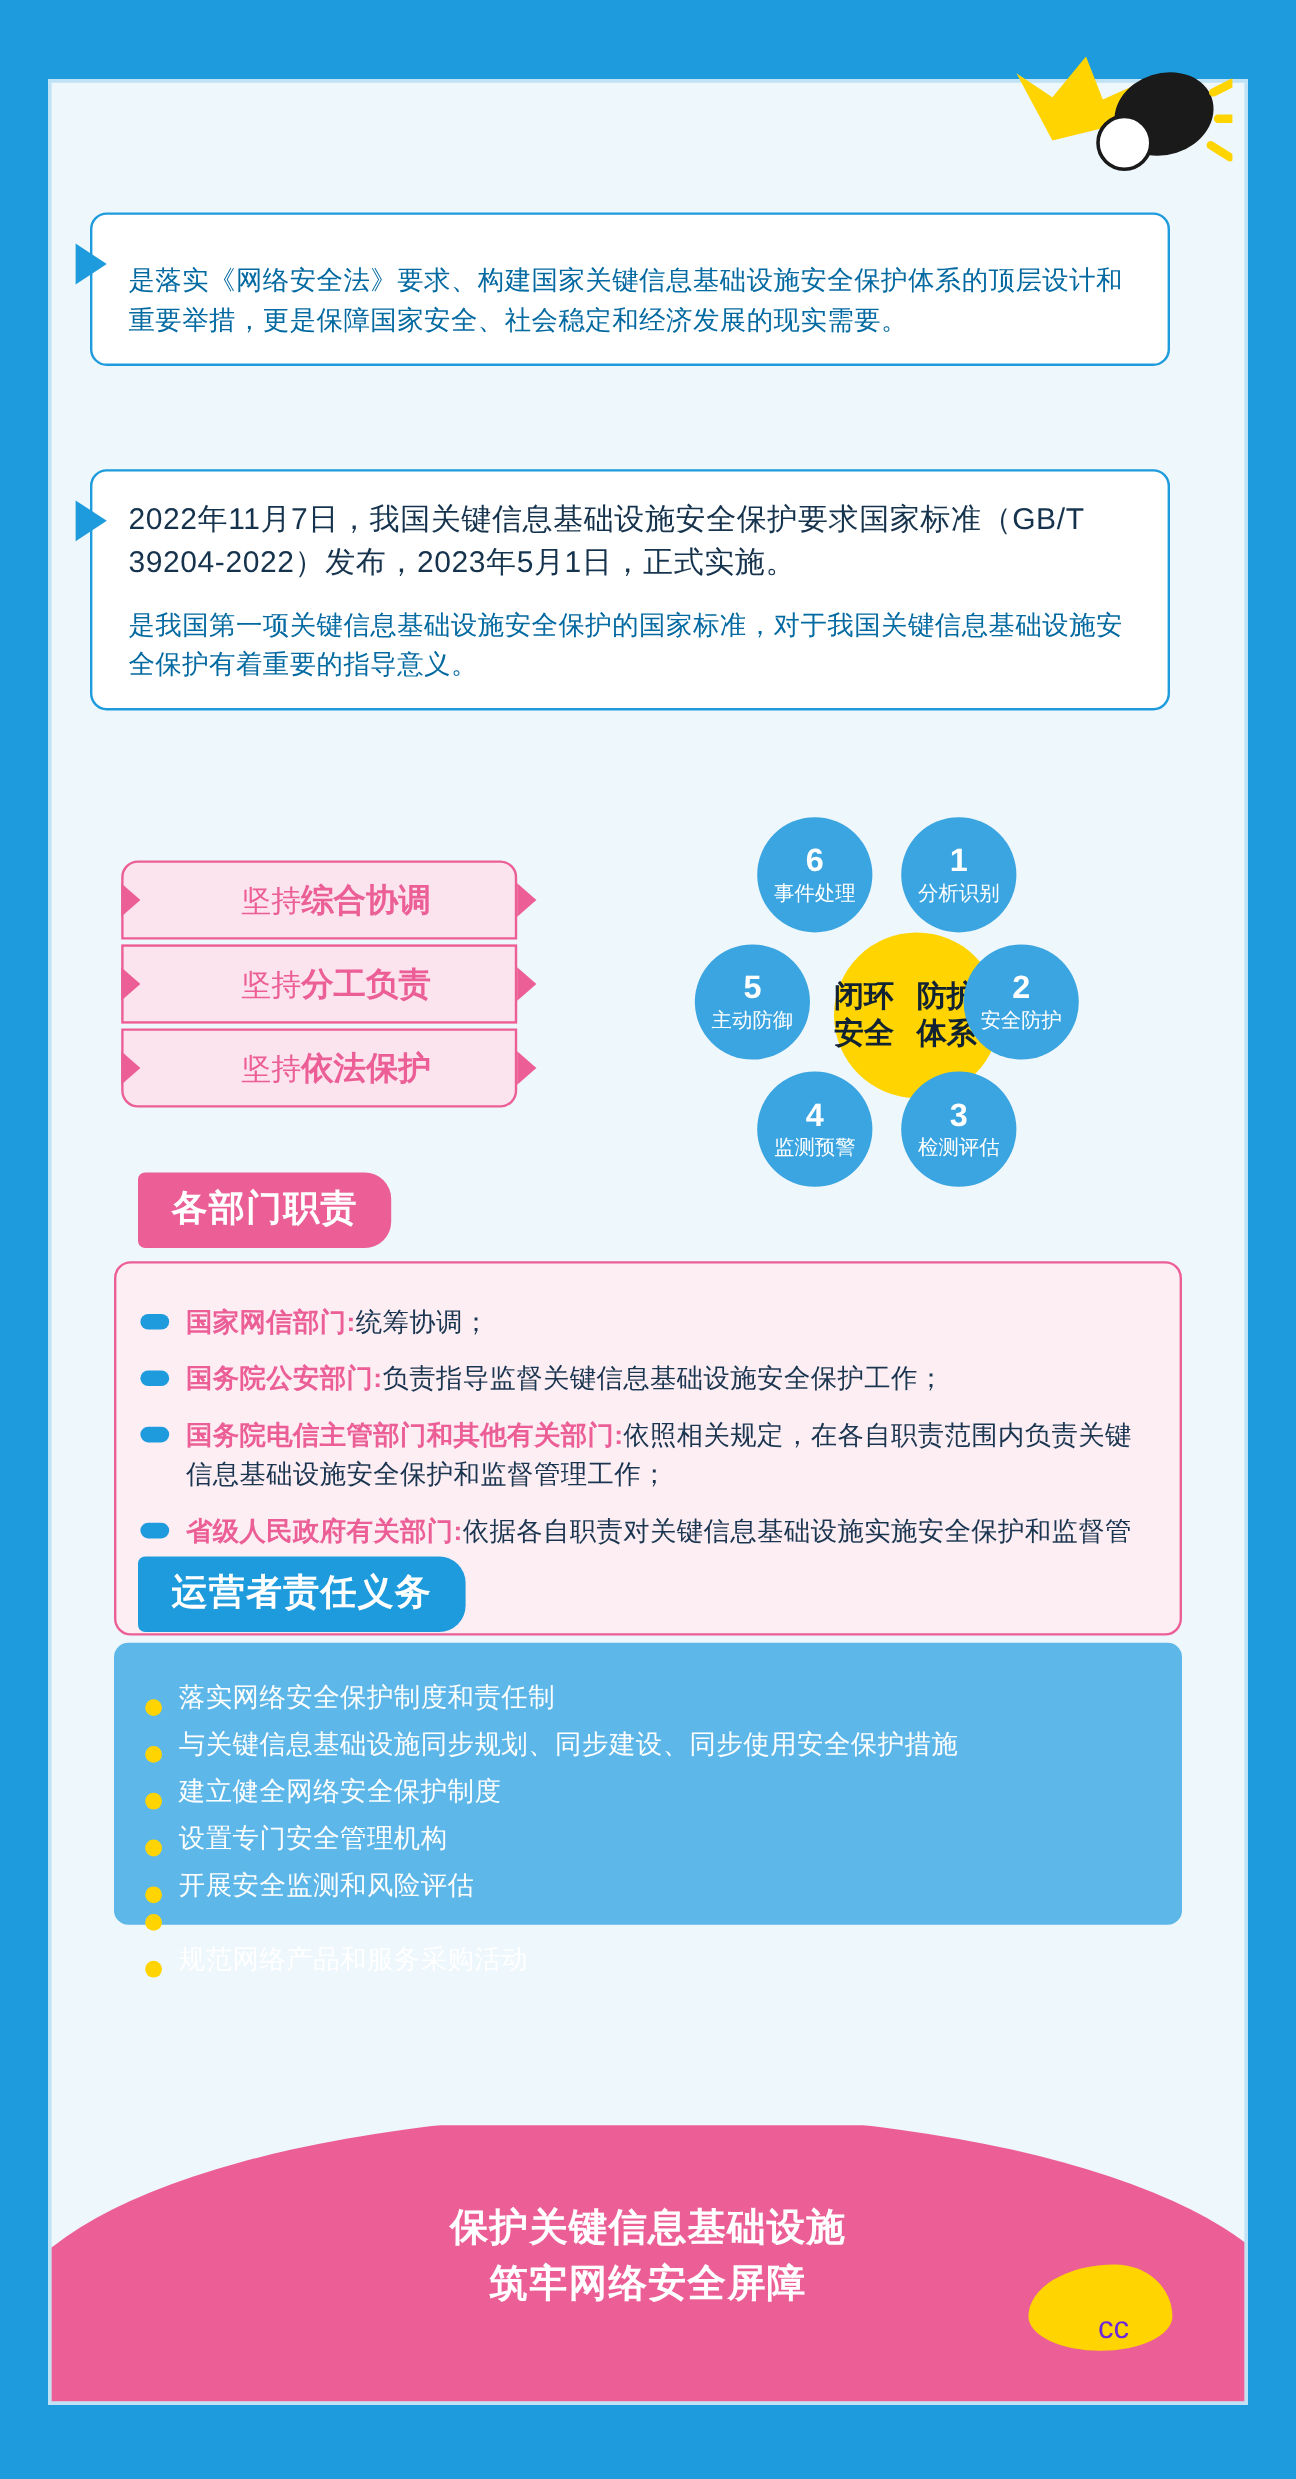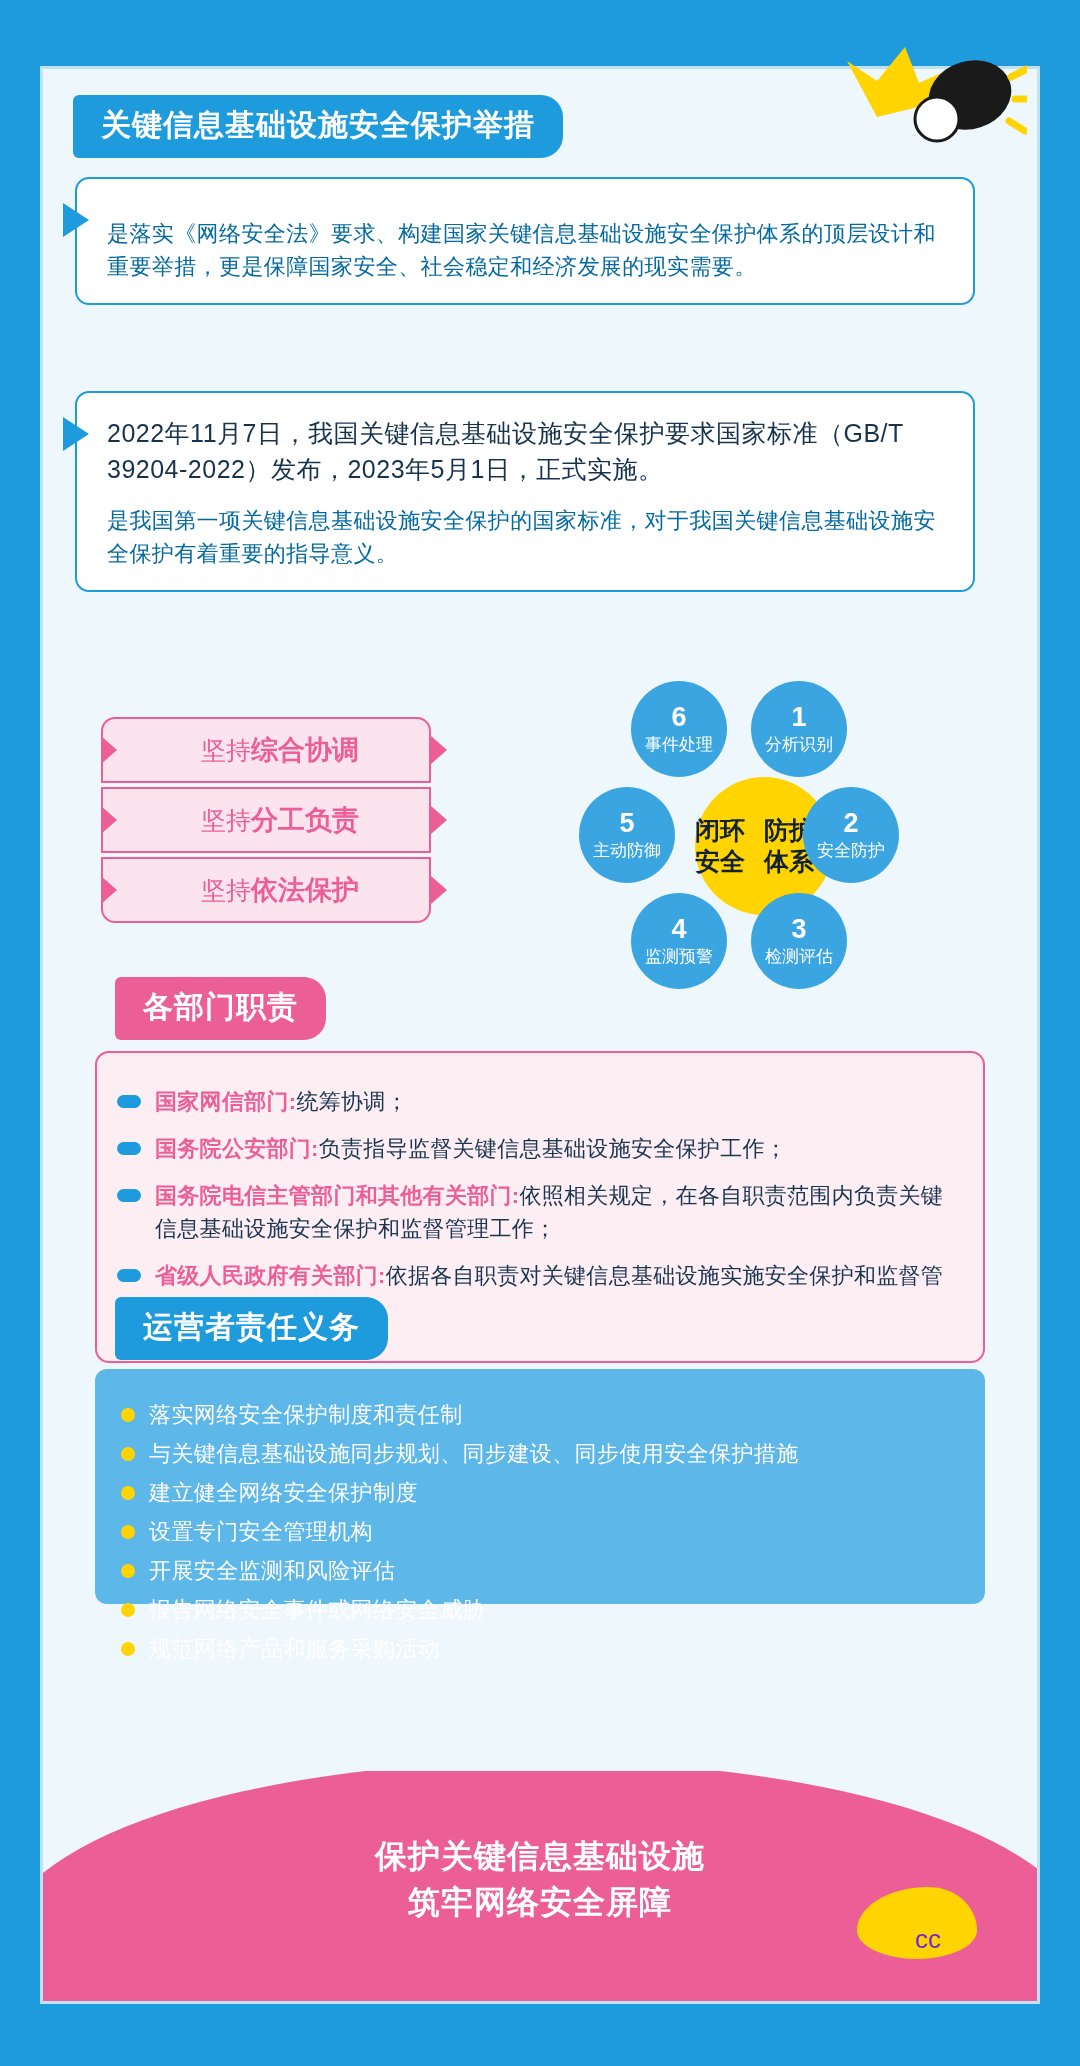--- a/index.html
+++ b/index.html
@@ -97,21 +97,21 @@
   }
   .duty-txt{font-size:22px;line-height:1.5;color:#1a3550;letter-spacing:.3px;}
   .duty-txt b{color:#ec5f96;}
 
   
   .op-card{
     position:absolute;left:52px;top:1300px;width:890px;height:235px;
     background:#5db7e8;border-radius:12px;box-sizing:border-box;
     padding:22px 26px;
   }
-  .op-row{display:flex;align-items:center;margin:9px 0;}
+  .op-row{display:flex;align-items:flex-end;margin:9px 0;}
   .dot{
     flex:0 0 auto;width:14px;height:14px;border-radius:50%;
     background:#ffd400;margin-right:14px;
   }
   .op-txt{color:#ffffff;font-size:22px;letter-spacing:.4px;}
 
   
   .footer{
     position:absolute;left:0;bottom:0;width:100%;height:230px;overflow:hidden;
   }
@@ -129,23 +129,20 @@
   }
   .foot-mark{
     position:absolute;right:96px;bottom:46px;color:#6d28d9;font-size:26px;font-weight:normal;
   }
 </style>
 </head>
 <body>
 
 <div class="poster">
 
-  <div class="header">
-    <div class="pill pill-blue">关键信息基础设施安全保护举措</div>
-  </div>
   <svg class="headline-deco" viewBox="0 0 300 120">
     <path d="M150 70 L120 14 L150 34 L178 0 L192 36 L232 18 L224 52 Z" fill="#ffd400"></path>
     <ellipse cx="243" cy="48" rx="42" ry="34" fill="#1a1a1a" transform="rotate(-18 243 48)"></ellipse>
     <circle cx="210" cy="72" r="22" fill="#ffffff" stroke="#1a1a1a" stroke-width="3"></circle>
     <path d="M284 30 L300 22 M288 52 L306 52 M282 74 L298 84" stroke="#ffd400" stroke-width="7" stroke-linecap="round" fill="none"></path>
   </svg>
 
   <div class="card" style="top:108px;">
     <div class="arrow"></div>
     <div class="sub">是落实《网络安全法》要求、构建国家关键信息基础设施安全保护体系的顶层设计和重要举措，更是保障国家安全、社会稳定和经济发展的现实需要。</div>
@@ -255,21 +252,20 @@
     <div class="op-row">
       <span class="dot"></span>
       <span class="op-txt">设置专门安全管理机构</span>
     </div>
     <div class="op-row">
       <span class="dot"></span>
       <span class="op-txt">开展安全监测和风险评估</span>
     </div>
     <div class="op-row">
       <span class="dot"></span>
-      <span class="op-txt">报告网络安全事件或网络安全威胁</span>
     </div>
     <div class="op-row">
       <span class="dot"></span>
       <span class="op-txt">规范网络产品和服务采购活动</span>
     </div>
   </div>
 
   <div class="footer">
     <div class="foot-wave"></div>
     <div class="foot-blob"></div>

